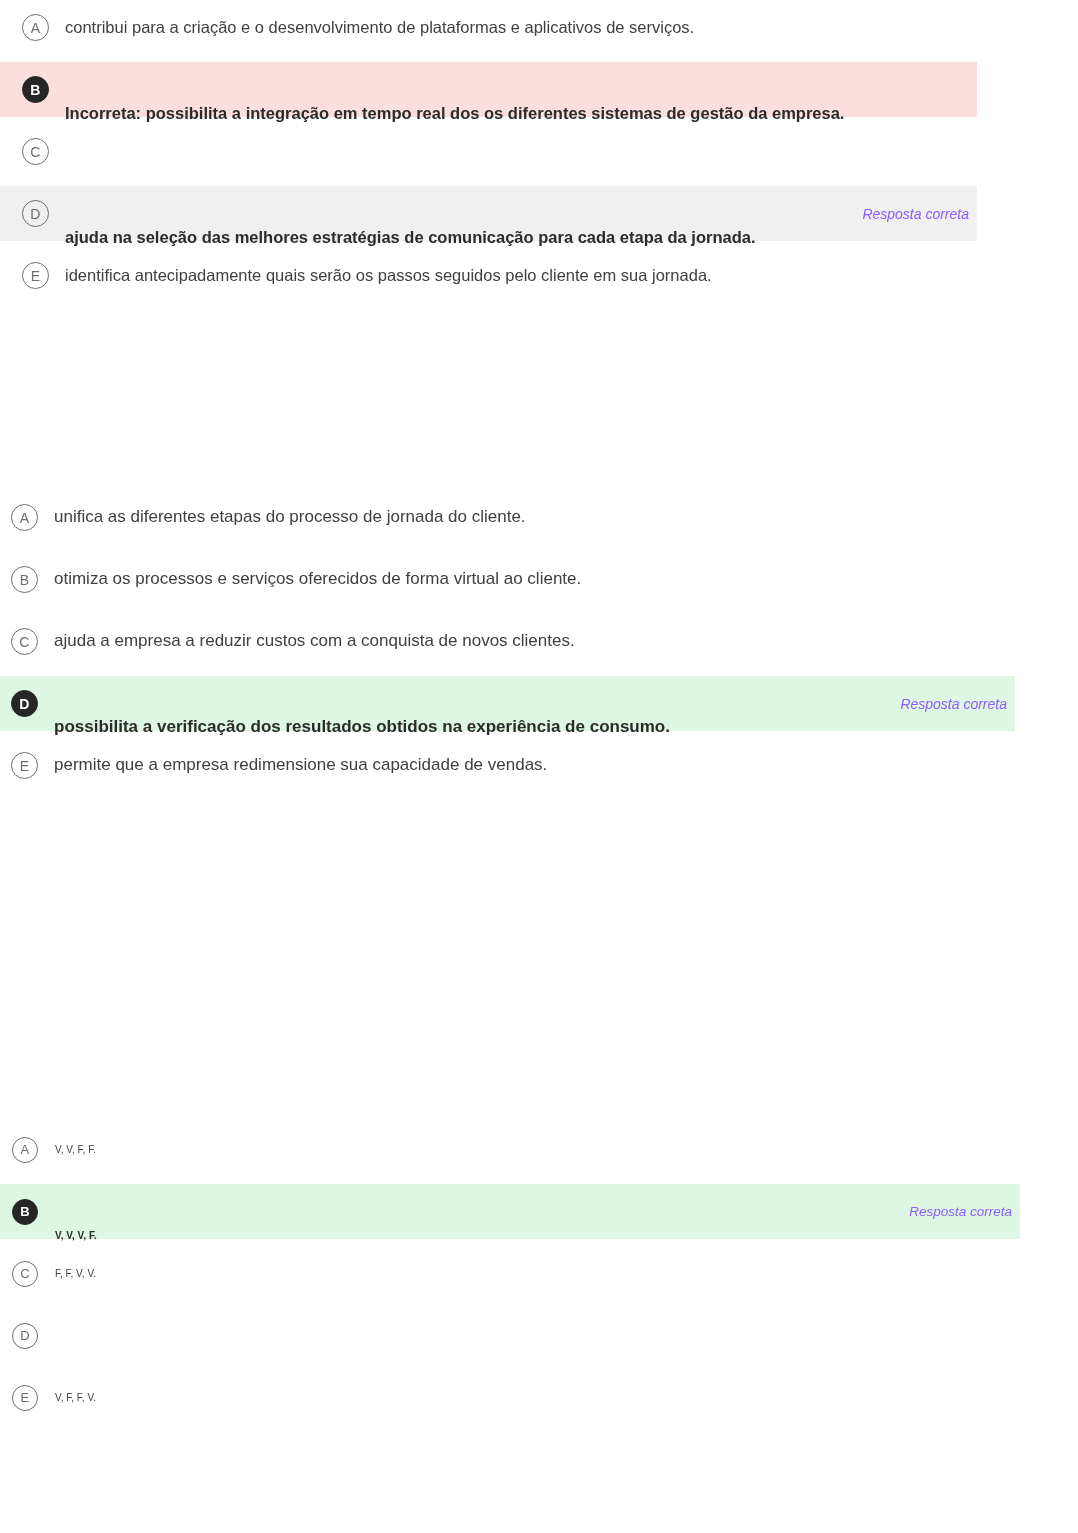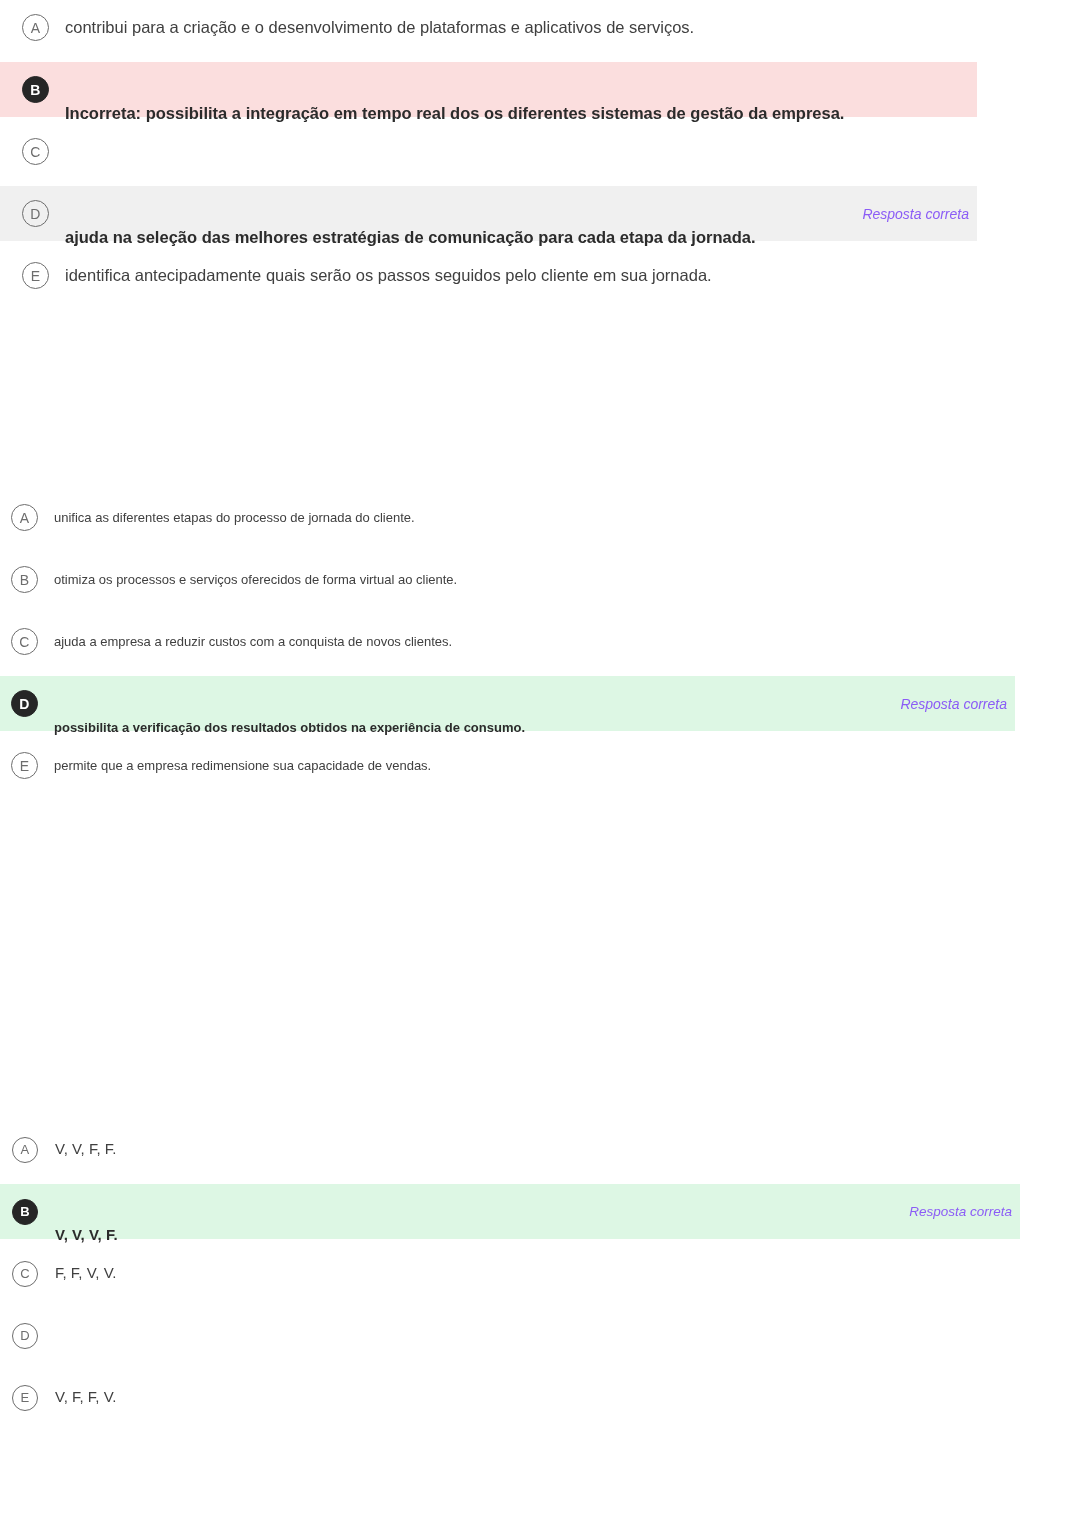--- a/index.html
+++ b/index.html
@@ -95,39 +95,39 @@
 
   
   #block-2 { top: 490px; }
   #block-2 .option-row { height: 55px; }
   #block-2 .badge {
     width: 27px; height: 27px;
     font-size: 14px;
     margin-left: 11px;
   }
   #block-2 .option-text {
-    font-size: 13px;
+    font-size: 17px;
     margin-left: 16px;
   }
   #block-2 .answer-tag {
     font-size: 14px;
     margin-right: 8px;
   }
   #block-2 .spacer-row { height: 7px; }
 
   
   #block-3 { top: 1122px; }
   #block-3 .option-row { height: 55px; }
   #block-3 .badge {
     width: 26px; height: 26px;
     font-size: 13px;
     margin-left: 12px;
   }
   #block-3 .option-text {
-    font-size: 15px;
+    font-size: 10px;
     margin-left: 17px;
   }
   #block-3 .answer-tag {
     font-size: 13.5px;
     margin-right: 8px;
   }
   #block-3 .spacer-row { height: 7px; }
 
   
   .hl-pink  { background: #fbdede; }

